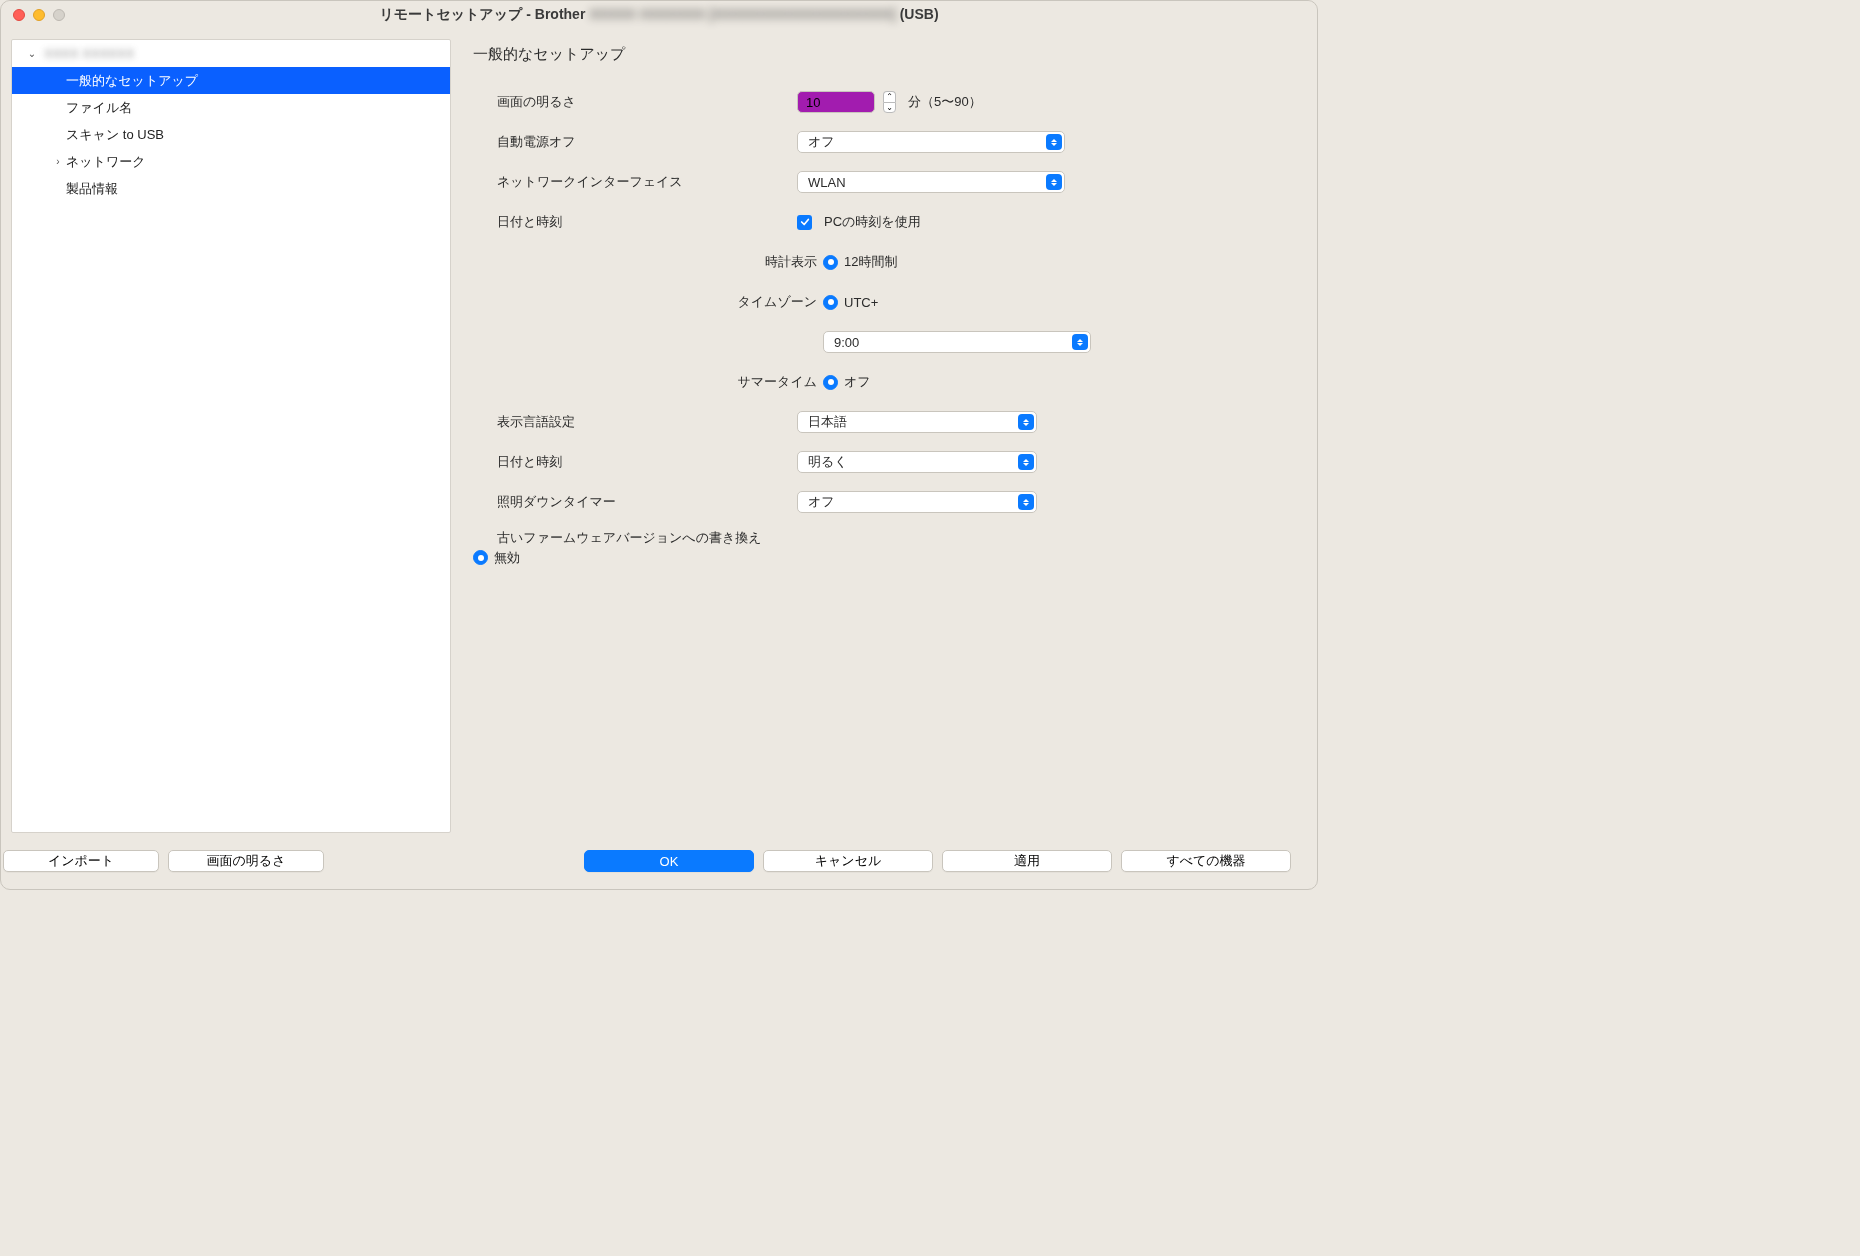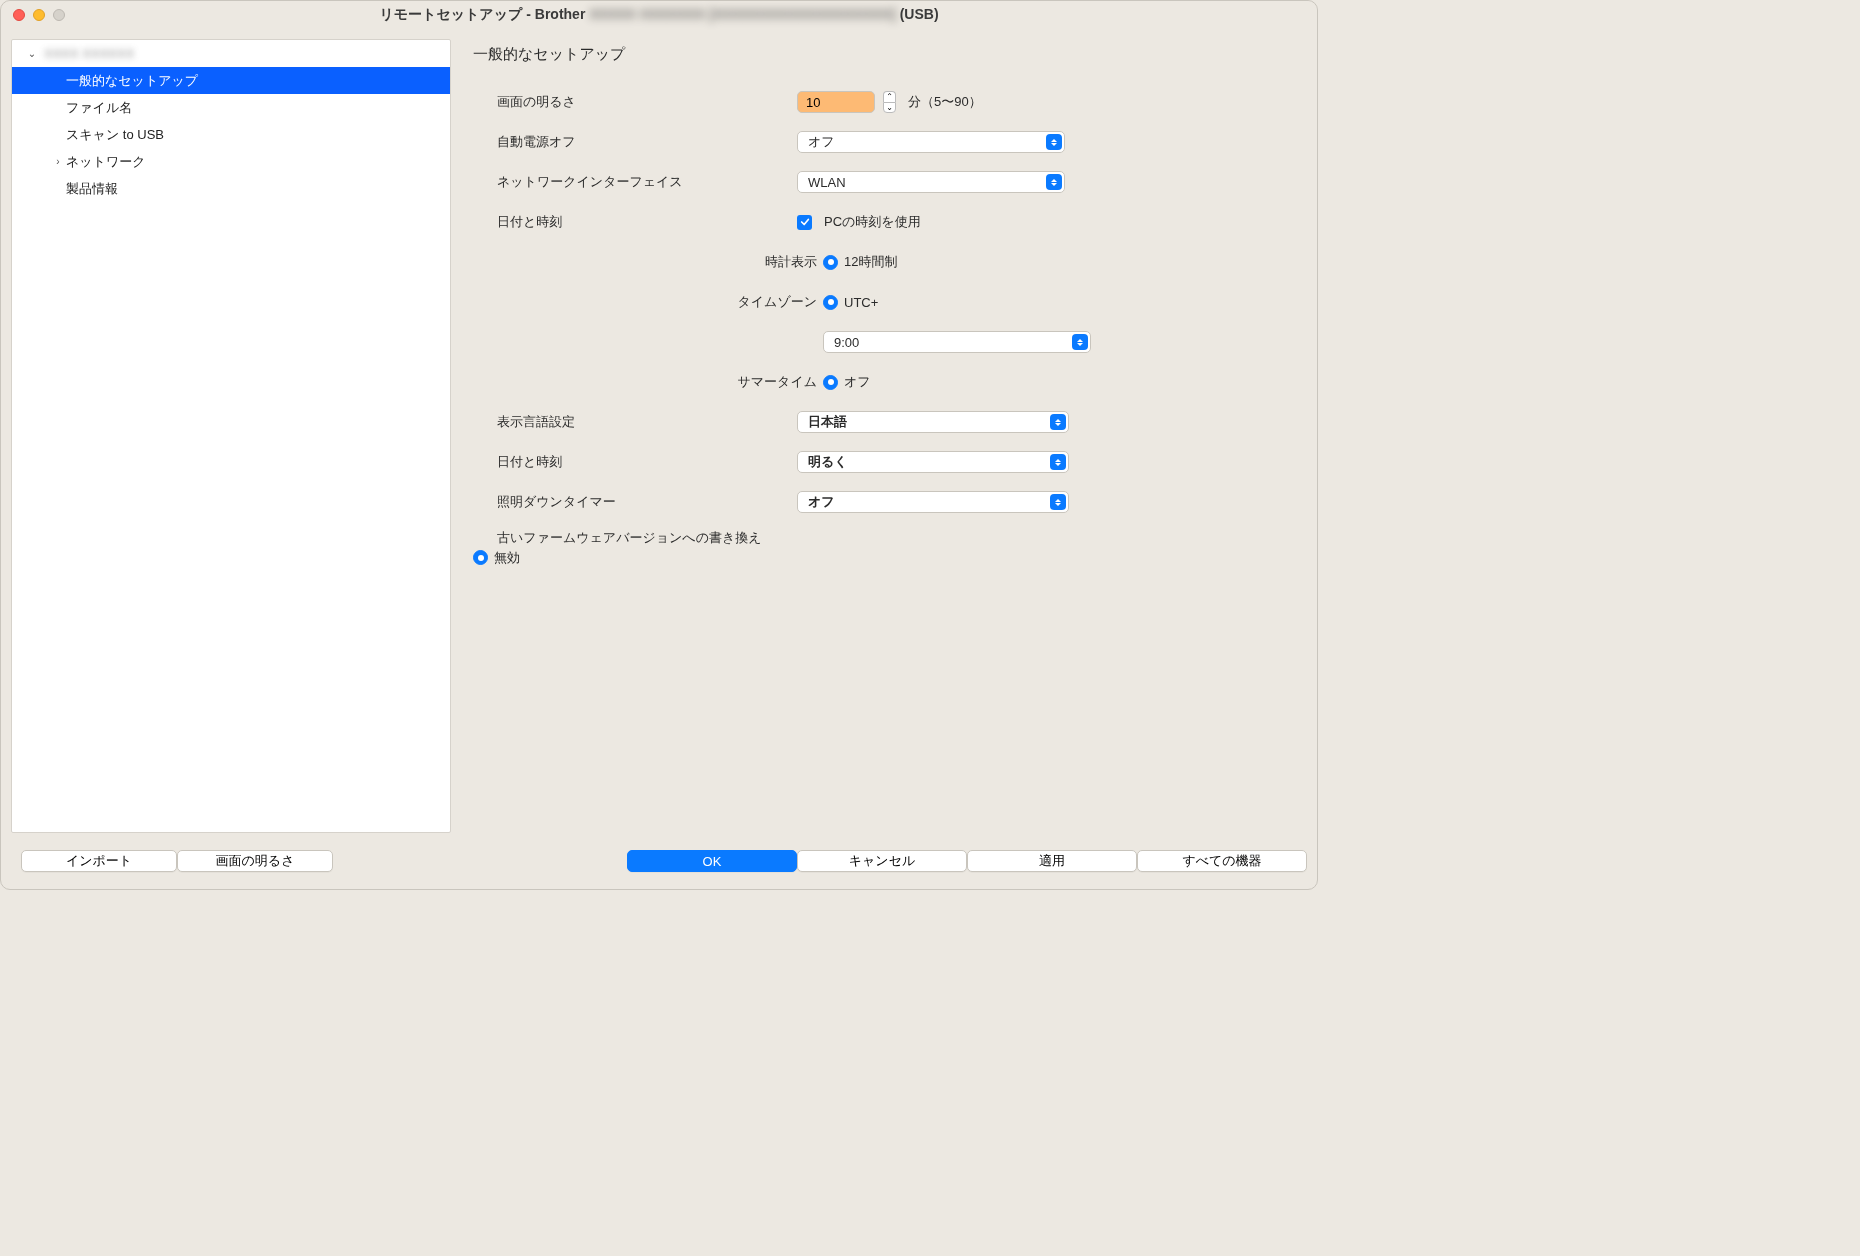--- a/index.html
+++ b/index.html
@@ -109,21 +109,21 @@
   padding-left: 24px;
 }
 .row .label.sub { text-align: right; padding-right: 6px; width: 350px; padding-left:0;}
 .controls { display: flex; align-items: center; gap: 6px; }
 
 input[type=text].num {
   width: 78px;
   height: 22px;
   border: 1px solid #c9c5bd;
   border-radius: 5px;
-  background: #fdba74;
+  background: #a21caf;
   padding: 0 8px;
   font-size: 13px;
 }
 .stepper {
   display: flex;
   flex-direction: column;
   margin-left: 2px;
   line-height: 0;
 }
 .stepper button {
@@ -164,21 +164,21 @@
 }
 .select .arrow::before, .select .arrow::after {
   content: "";
   width: 0; height: 0;
   border-left: 3px solid transparent;
   border-right: 3px solid transparent;
 }
 .select .arrow::before { border-bottom: 3px solid #fff; }
 .select .arrow::after { border-top: 3px solid #fff; }
 .w270 { width: 268px; }
-.w240 { width: 272px; font-weight: bold; }
+.w240 { width: 240px; }
 
 .chk {
   width: 15px; height: 15px;
   border-radius: 3px;
   background: #0a7aff;
   display: inline-flex;
   align-items: center;
   justify-content: center;
   margin-right: 6px;
 }
@@ -202,26 +202,26 @@
   content: "";
   width: 6px; height: 6px;
   background: #fff;
   border-radius: 50%;
 }
 .radio-label { display: inline-flex; align-items: center; margin-right: 40px;}
 .radio-col2 { position: absolute; left: 1060px; }
 
 .footer {
   position: absolute;
-  left: 0; right: 0; bottom: 0;
+  left: 0; right: 16px; bottom: 0;
   height: 46px;
   display: flex;
   align-items: center;
-  padding: 0 10px 10px 20px;
-  gap: 0;
+  padding: 0 10px 10px 2px;
+  gap: 9px;
 }
 .footer .gap { flex: 1; }
 .btn {
   height: 22px;
   min-width: 156px;
   border: 1px solid #c9c5bd;
   border-radius: 5px;
   background: #fff;
   font-size: 13px;
   padding: 0 16px;

